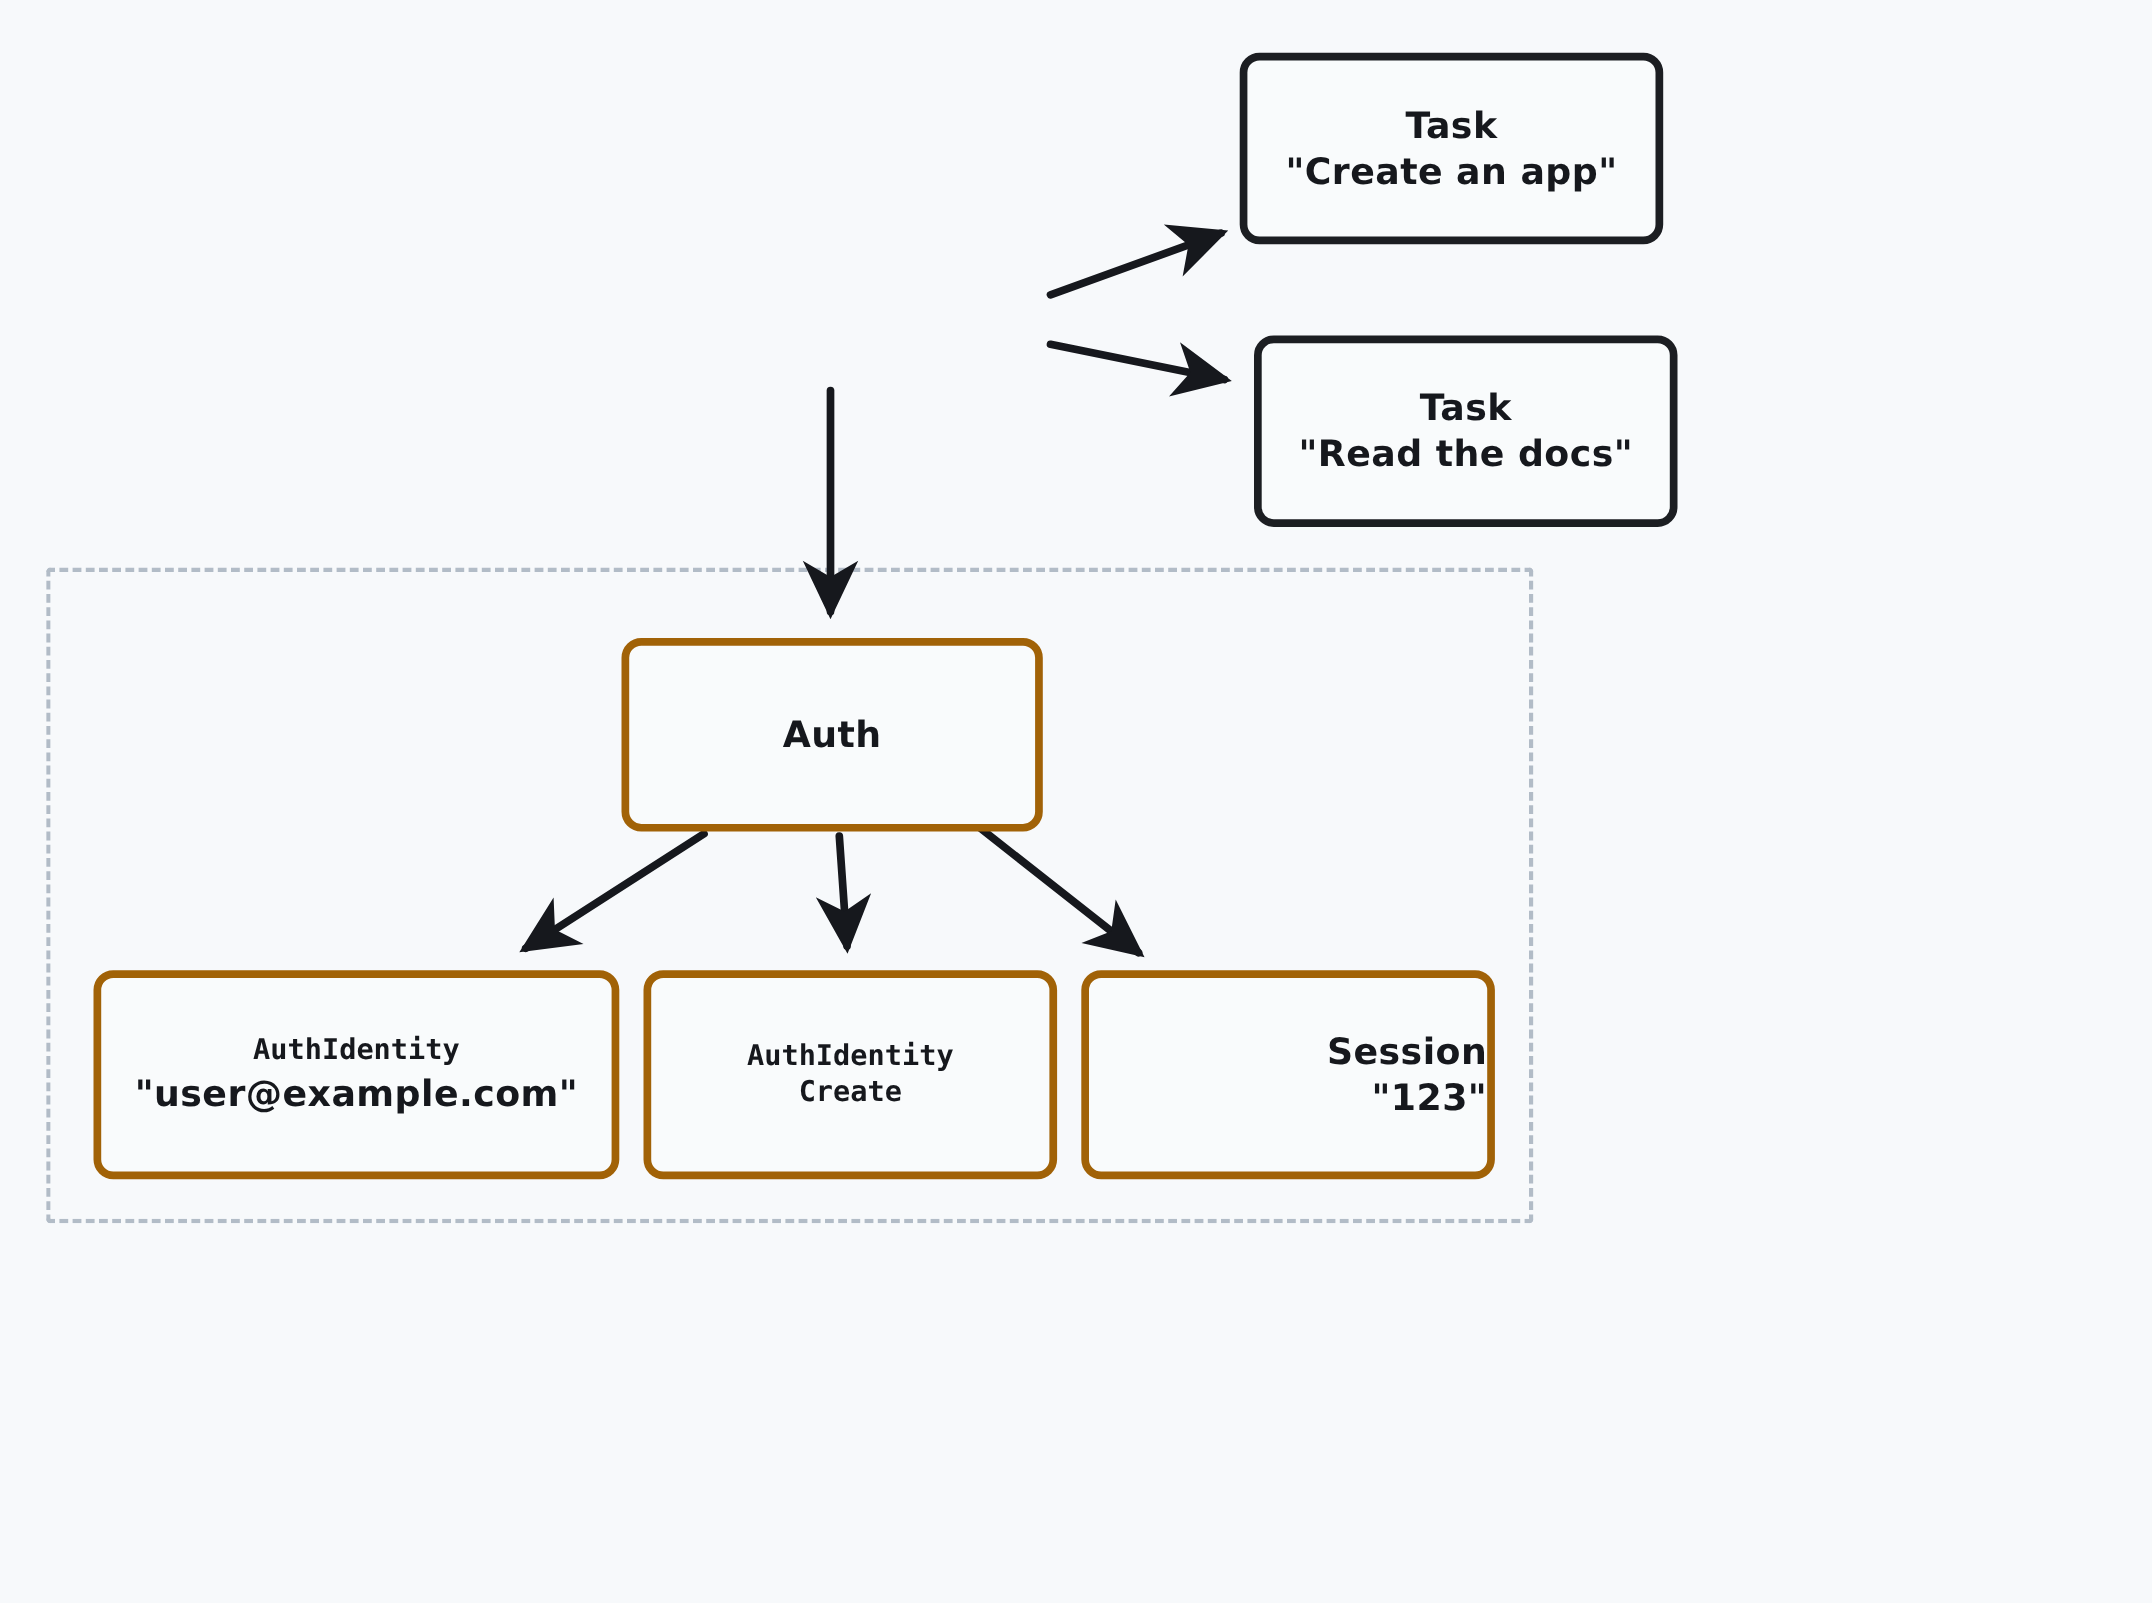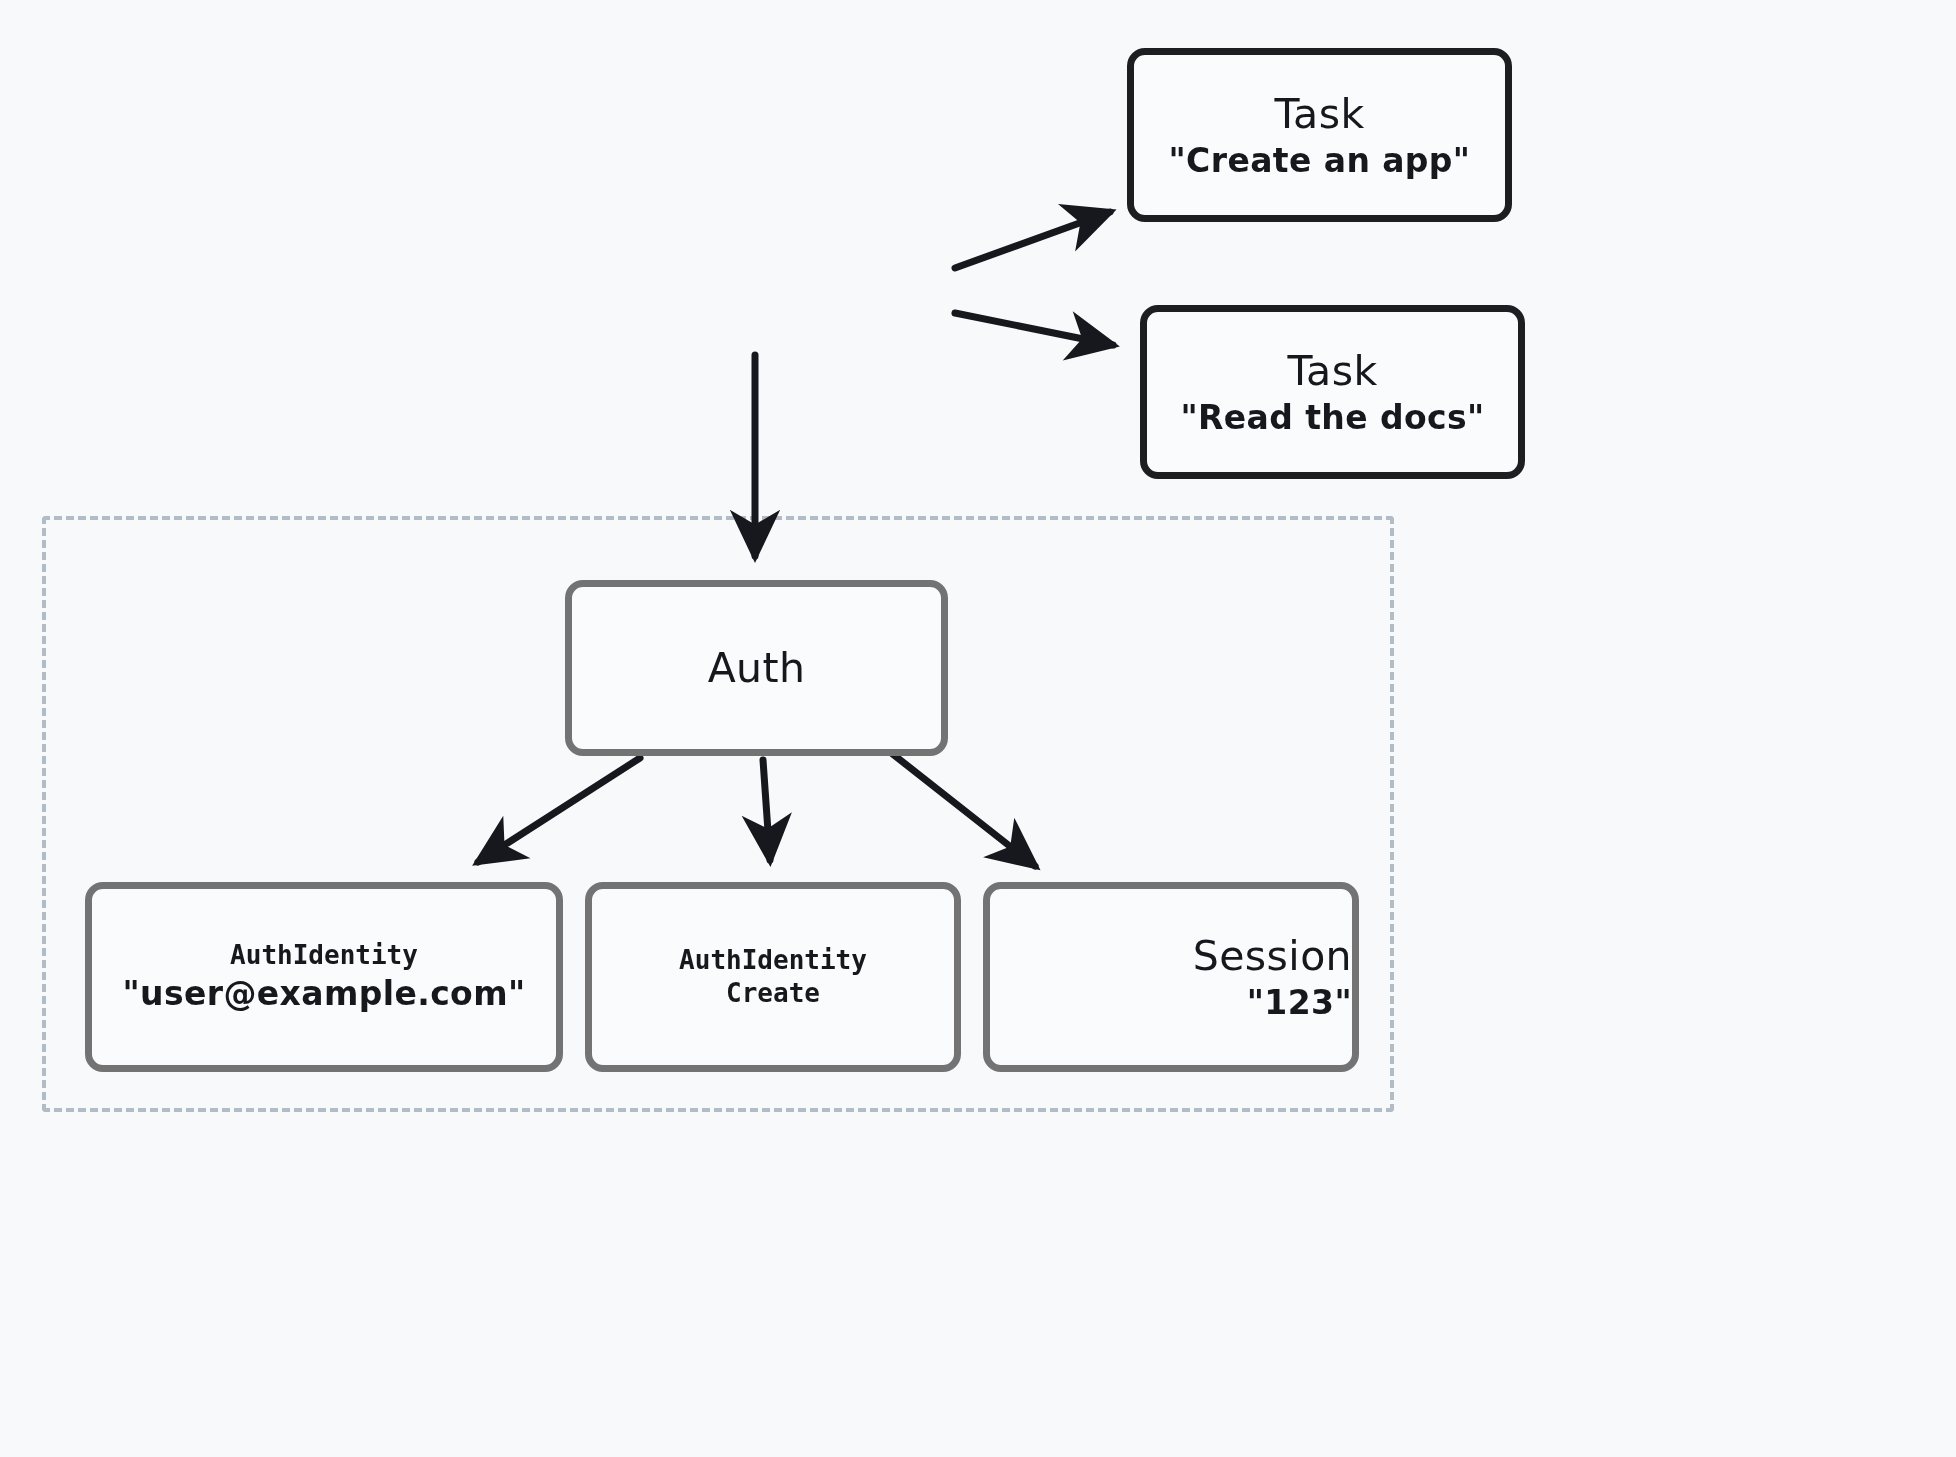--- a/index.html
+++ b/index.html
@@ -43,26 +43,26 @@
     text-align: center;
     line-height: 1.28;
     color: #16181d;
   }
   .node .line {
     display: block;
     white-space: nowrap;
   }
   .node-blue  { border: 7px solid #3f5fe8; }
   .node-black { border: 7px solid #1c1e22; }
-  .node-green { border: 7px solid #737373; }
+  .node-green { border: 7px solid #a16207; }
 
   .t-title {
     font-family: "DejaVu Sans", sans-serif;
-    font-weight: normal;
-    font-size: 41px;
+    font-weight: bold;
+    font-size: 33px;
     letter-spacing: 0.4px;
   }
   .t-sub {
     font-family: "DejaVu Sans", sans-serif;
     font-weight: bold;
     font-size: 33px;
     letter-spacing: 0.4px;
   }
   .t-mono {
     font-family: "DejaVu Sans Mono", monospace;

